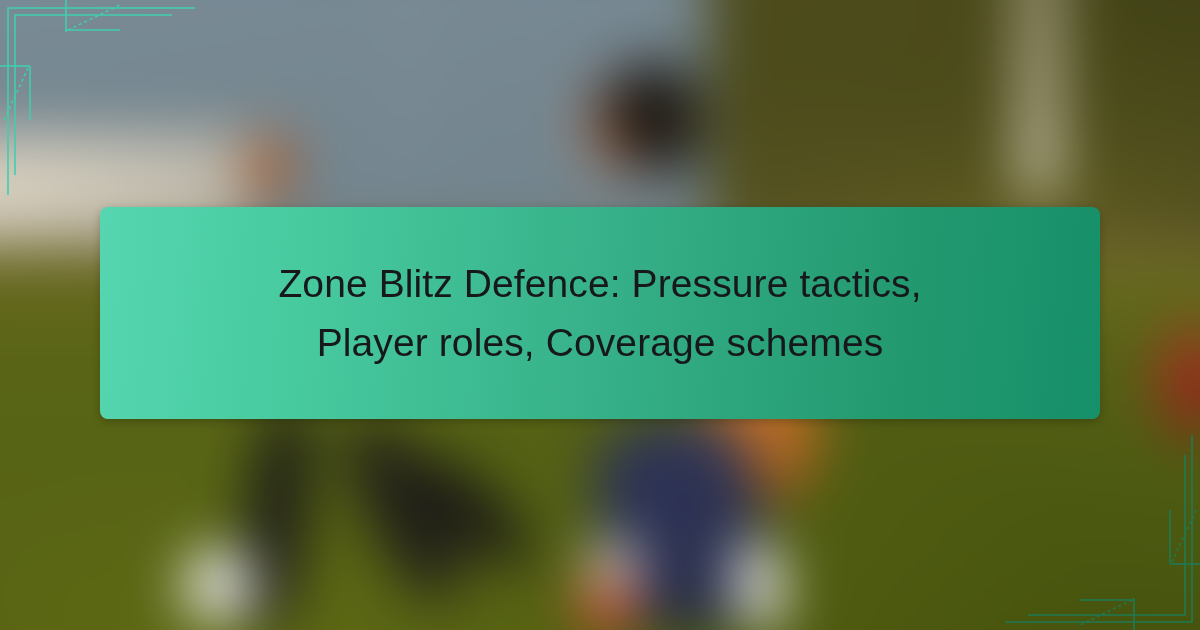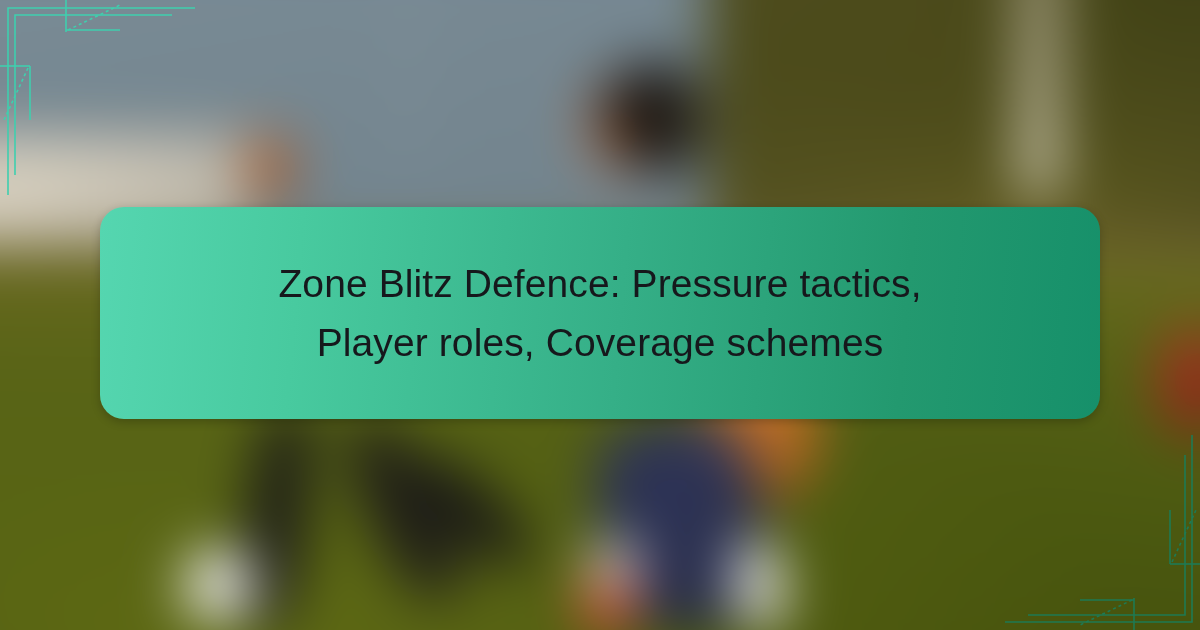--- a/index.html
+++ b/index.html
@@ -235,21 +235,21 @@
   .ornament.tl { left: 0; top: 0; }
   .ornament.br { right: 0; bottom: 0; }
 
   
   .card {
     position: absolute;
     left: 100px;
     top: 207px;
     width: 1000px;
     height: 212px;
-    border-radius: 24px;
+    border-radius: 8px;
     background: linear-gradient(95deg, #55d6b0 0%, #48ca9f 20%, #35af87 52%, #23996f 80%, #16906a 100%);
     box-shadow: 0 3px 10px rgba(0,0,0,.22);
     display: flex;
     align-items: center;
     justify-content: center;
     box-sizing: border-box;
     padding: 0 60px;
   }
   .card-title {
     margin: 0;

